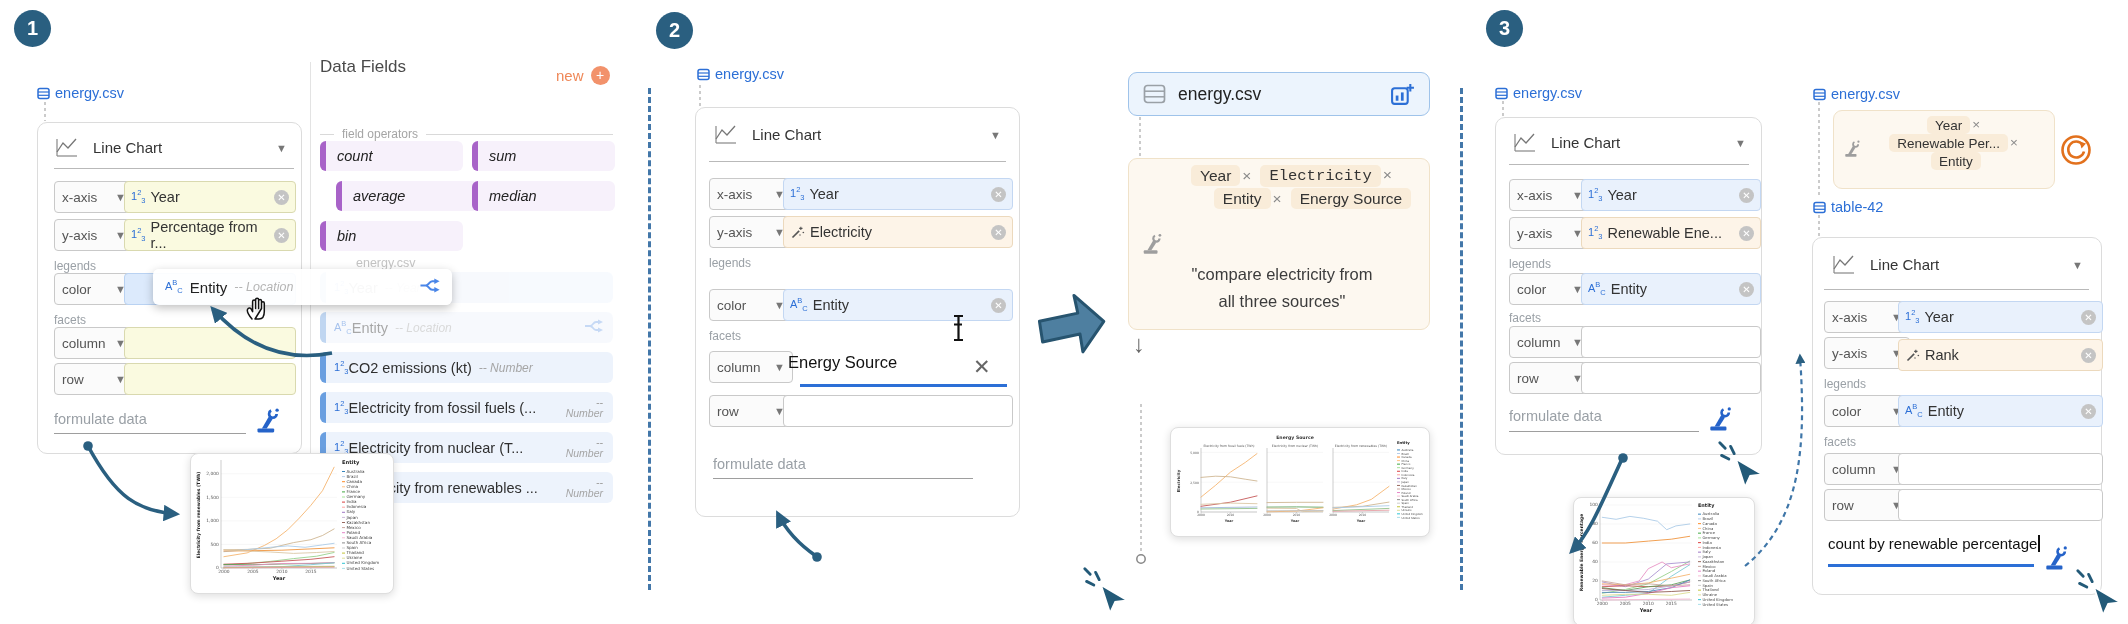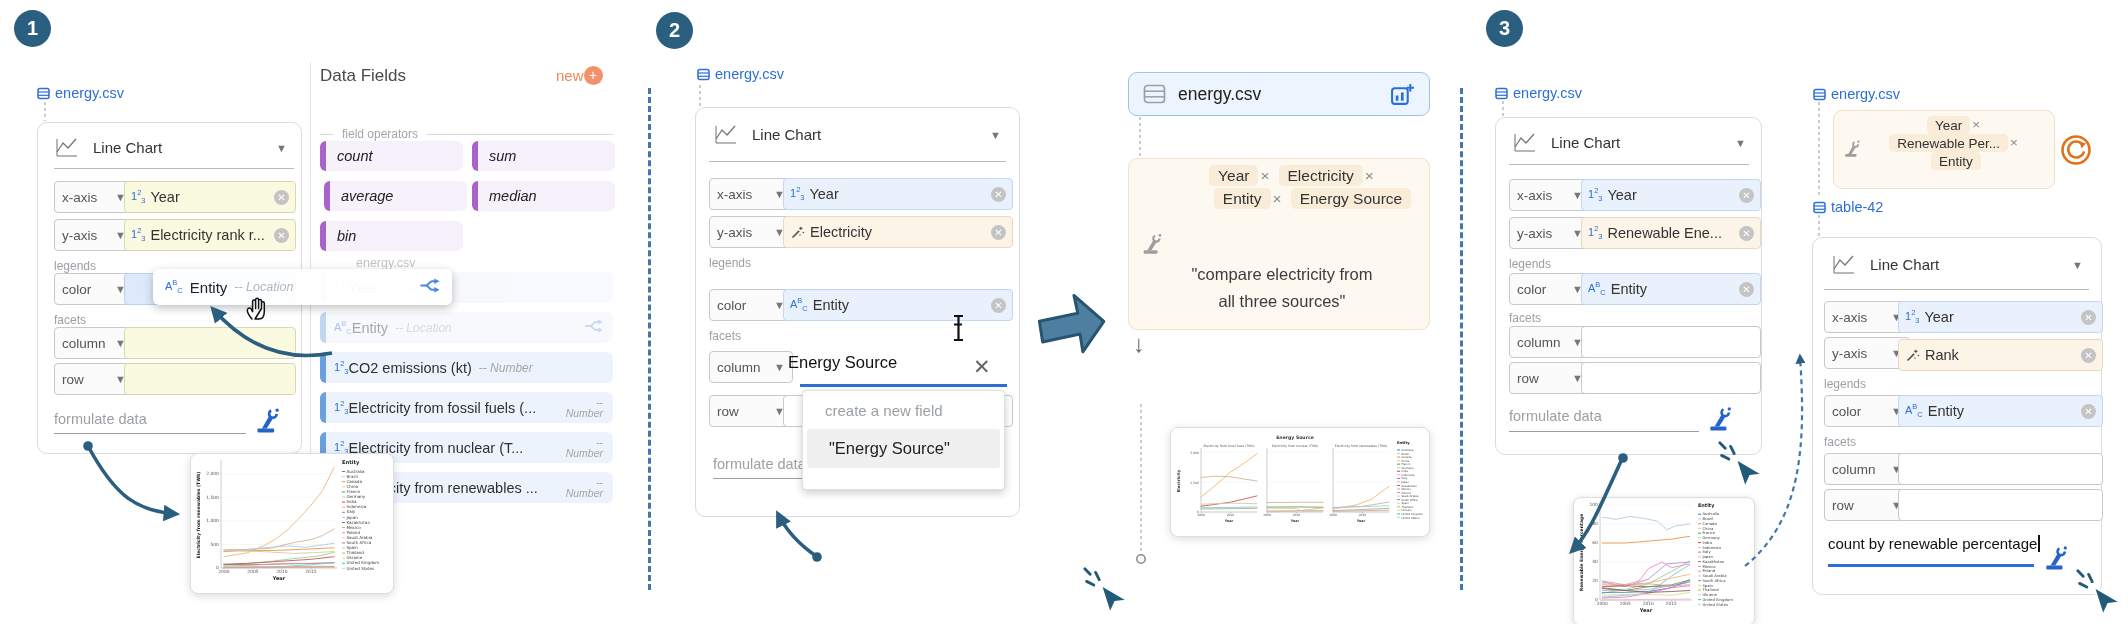--- a/index.html
+++ b/index.html
@@ -29,21 +29,21 @@
   .clearx{width:15px;height:15px;border-radius:50%;background:#c4c4c4;color:#fff;font-size:10px;
           line-height:15px;text-align:center;flex:none;}
   .lbl{position:absolute;color:#9aa0a6;font-size:12px;}
   .ic-num,.ic-abc{color:#2c6fd6;font-size:11px;line-height:10px;flex:none;}
   .ic-num sup,.ic-abc sup{font-size:7.5px;} .ic-num sub,.ic-abc sub{font-size:7.5px;}
   .formrow{position:absolute;color:#9aa0a6;font-size:14.5px;}
   .formline{position:absolute;height:1px;background:#9e9e9e;}
   
   .vline{position:absolute;width:1px;background:#e3e3e3;}
   .dfhead{position:absolute;color:#4a4a4a;font-size:17px;}
-  .newbtn{position:absolute;display:flex;align-items:center;color:#ef8858;font-size:15px;z-index:3;}
+  .newbtn{position:absolute;display:flex;align-items:center;gap:7px;color:#ef8858;font-size:15px;z-index:3;}
   .newplus{width:19px;height:19px;border-radius:50%;background:#f2926b;color:#fff;font-size:14px;
            line-height:19px;text-align:center;}
   .oprow{position:absolute;display:flex;align-items:center;gap:8px;color:#a5a5a5;font-size:12px;}
   .oprow .l{height:1px;background:#d9d9d9;}
   .opchip{position:absolute;height:30px;background:#f7f1fb;border-radius:6px;display:flex;align-items:center;
           overflow:hidden;font-style:italic;font-size:14.5px;color:#222;}
   .opchip .bar{width:6px;align-self:stretch;background:#a863c8;margin-right:11px;flex:none;}
   .dfgroup{position:absolute;color:#c4c4c4;font-size:12.5px;z-index:1;}
   .fieldlist{position:absolute;display:flex;flex-direction:column;gap:9px;}
   .fchip{height:31px;background:#edf3fc;border-radius:6px;display:flex;align-items:center;overflow:hidden;
@@ -121,21 +121,21 @@
     <span class="ic-num">1<sup>2</sup><sub>3</sub></span>
     <span class="grow">Year</span>
     <span class="clearx">✕</span>
   </div>
   <div class="sel" style="left:16px;top:96px;width:64px;">
         <span>y-axis</span>
         <span class="caret">▼</span>
       </div>
   <div class="pill pill-yellow" style="left:86px;top:96px;width:158px;">
     <span class="ic-num">1<sup>2</sup><sub>3</sub></span>
-    <span class="grow">Electricity rank r...</span>
+    <span class="grow">Percentage from r...</span>
     <span class="clearx">✕</span>
   </div>
   <div class="lbl" style="left:16px;top:136px;">legends</div>
   <div class="sel" style="left:16px;top:150px;width:64px;">
         <span>color</span>
         <span class="caret">▼</span>
       </div>
   <div class="pill pill-drop" style="left:86px;top:150px;width:158px;"></div>
   <div class="lbl" style="left:16px;top:190px;">facets</div>
   <div class="sel" style="left:16px;top:204px;width:64px;">
@@ -153,41 +153,41 @@
   <svg class="abs" style="left:216px;top:282px;" width="27" height="29" viewBox="0 0 24 26">
     <rect x="3" y="21" width="15" height="3.6" rx="1" fill="#2563c9"></rect>
     <polygon points="7,21 11.3,21 16.6,12.6 13.2,10.2" fill="#2563c9"></polygon>
     <circle cx="16.8" cy="8" r="3.4" fill="none" stroke="#2563c9" stroke-width="2.4" stroke-dasharray="14 7"></circle>
     <circle cx="20.6" cy="4.6" r="1.5" fill="#2563c9"></circle>
   </svg>
 </div>
 
 <div class="vline" style="left:310px;top:62px;height:455px;"></div>
 
-<div class="dfhead abs" style="left:320px;top:66px;text-align:right;">Data Fields</div>
+<div class="dfhead abs" style="left:320px;top:57px;text-align:right;">Data Fields</div>
 <div class="newbtn abs" style="left:556px;top:66px;">
   <span>new</span>
   <span class="newplus">+</span>
 </div>
 <div class="oprow abs" style="left:320px;top:127px;width:293px;">
   <span class="l" style="width:14px;"></span>
   <span>field operators</span>
   <span class="l" style="flex:1;"></span>
 </div>
 <div class="abs" style="left:320px;top:141px;width:293px;">
 
 <div class="opchip opchip-flow" style="position: absolute; width: 143px; left: 0px; top: 0px;">
         <span class="bar"></span>
         <span>count</span>
       </div>
       <div class="opchip opchip-flow" style="position: absolute; width: 143px; left: 152px; top: 0px;">
         <span class="bar"></span>
         <span>sum</span>
       </div>
-      <div class="opchip opchip-flow" style="position: absolute; width: 143px; left: 4px; top: 40px;">
+      <div class="opchip opchip-flow" style="position: absolute; width: 143px; left: 16px; top: 40px;">
         <span class="bar"></span>
         <span>average</span>
       </div>
       <div class="opchip opchip-flow" style="position: absolute; width: 143px; left: 152px; top: 40px;">
         <span class="bar"></span>
         <span>median</span>
       </div>
       <div class="opchip opchip-flow" style="position: absolute; width: 143px; left: 0px; top: 80px;">
         <span class="bar"></span>
         <span>bin</span>
@@ -418,24 +418,20 @@
         <span>row</span>
         <span class="caret">▼</span>
       </div>
   <div class="pill pill-white" style="left:87px;top:287px;width:216px;"></div>
   <div class="formrow" style="left:17px;top:348px;">formulate data</div>
   <div class="formline" style="left:17px;top:370px;width:260px;"></div>
 </div>
 <div class="bigx" style="left:973px;top:355px;">✕</div>
 <div class="blueline" style="left:800px;top:384px;width:207px;z-index:4;"></div>
 
-<div class="dropdown" style="left:802px;top:390px;width:201px;height:98px;">
-  <div style="padding:11px 0 0 22px;color:#9aa0a6;font-size:15px;">create a new field</div>
-  <div style="margin:10px 4px 0 4px;background:#f0f0f0;border-radius:3px;padding:10px 0 10px 22px;color:#222;font-size:16.5px;">"Energy Source"</div>
-</div>
 
 
 <div class="node" style="left:1128px;top:72px;width:272px;height:42px;">
   <svg width="23" height="20" viewBox="0 0 23 20">
         <rect x="1.5" y="1.5" width="20" height="17" rx="3" fill="none" stroke="#9aa0a6" stroke-width="1.7"></rect>
         <line x1="1.5" y1="7.2" x2="21.5" y2="7.2" stroke="#9aa0a6" stroke-width="1.5"></line>
         <line x1="1.5" y1="12.8" x2="21.5" y2="12.8" stroke="#9aa0a6" stroke-width="1.5"></line>
       </svg>
   <span>energy.csv</span>
   <span class="sp"></span>
@@ -449,21 +445,21 @@
 <div class="concept" style="left:1128px;top:158px;width:300px;height:170px;">
   <svg class="abs" style="left:12px;top:72px;" width="22" height="24" viewBox="0 0 24 26">
     <rect x="3" y="21" width="15" height="3.6" rx="1" fill="#9e9e9e"></rect>
     <polygon points="7,21 11.3,21 16.6,12.6 13.2,10.2" fill="#9e9e9e"></polygon>
     <circle cx="16.8" cy="8" r="3.4" fill="none" stroke="#9e9e9e" stroke-width="2.4" stroke-dasharray="14 7"></circle>
     <circle cx="20.6" cy="4.6" r="1.5" fill="#9e9e9e"></circle>
   </svg>
   <div class="cchips" style="position:absolute;left:40px;top:8px;width:250px;font-size:15.5px;">
 
   <span style="white-space:nowrap;"><span class="cchip">Year</span><span class="cx">×</span></span>
-        <span style="white-space:nowrap;"><span class="cchip">Electricity</span><span class="cx">×</span></span>
+        <span style="white-space:nowrap;font-family:Liberation Mono, monospace;"><span class="cchip">Electricity</span><span class="cx">×</span></span>
         <span style="white-space:nowrap;margin-left:37px;"><span class="cchip">Entity</span><span class="cx">×</span></span>
         <span style="white-space:nowrap;"><span class="cchip">Energy Source</span></span>
       </div>
   <div class="cquote" style="position:absolute;left:20px;top:102px;width:266px;font-size:16.5px;line-height:27px;">
     <span>"compare electricity from</span><br><span>all three sources"</span>
   </div>
 </div>
 <div class="thumb" style="left:1170px;top:427px;width:258px;height:108px;">
   <svg class="chart" width="258" height="108" viewBox="0 0 258 108">
         <text x="124" y="11" text-anchor="middle" font-size="4.6" font-weight="bold" fill="#333">Energy Source</text>

